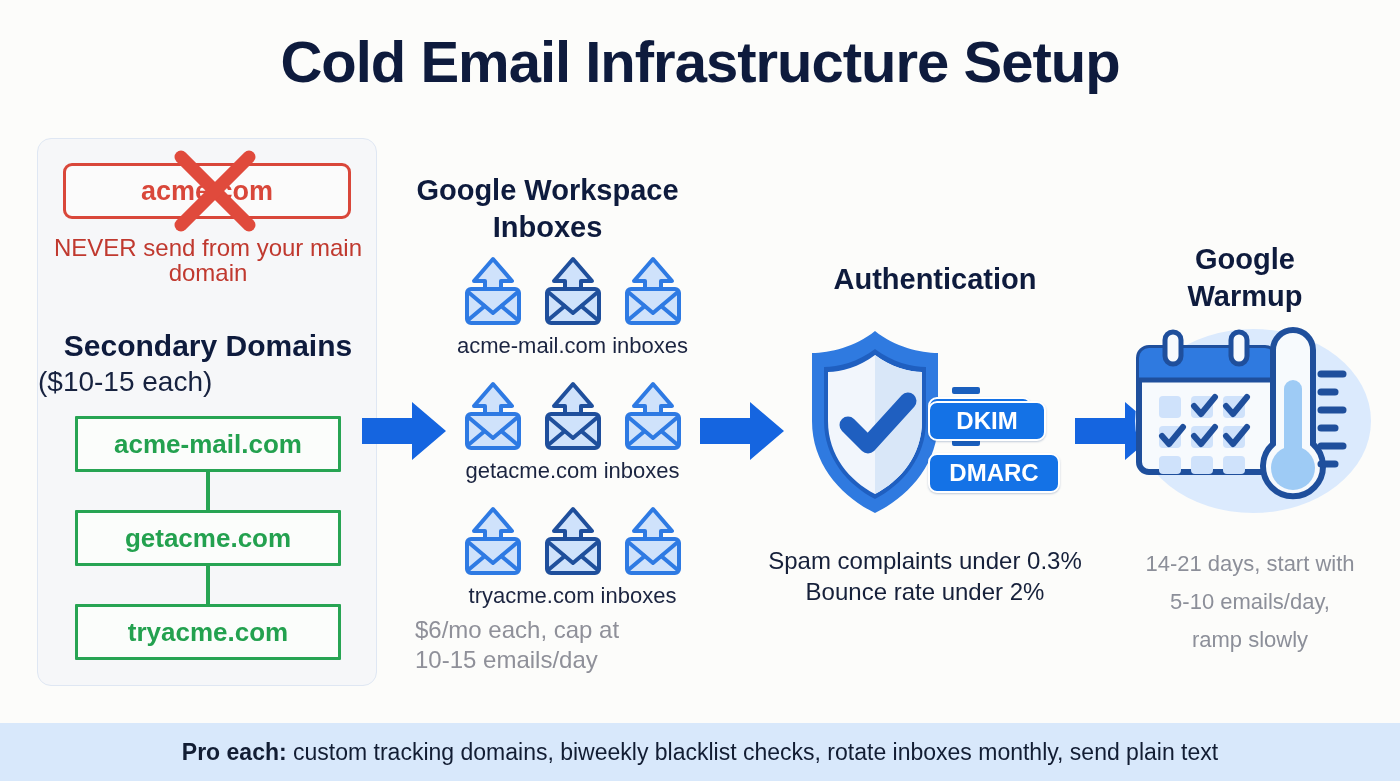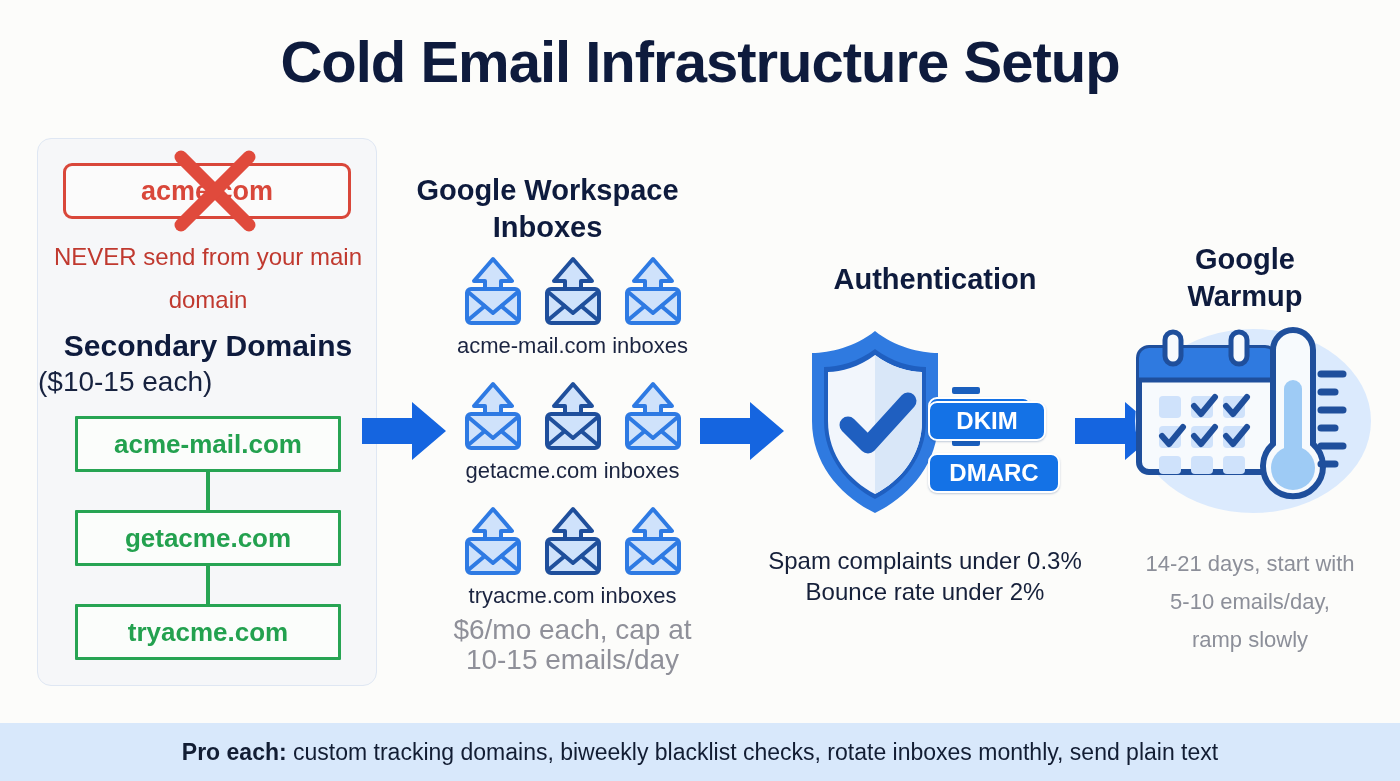--- a/index.html
+++ b/index.html
@@ -44,21 +44,21 @@
     font-size:27px;font-weight:bold;color:#d9473a;
   }
   #main-domain-cross{
     position:absolute;left:135px;top:10px;
     width:84px;height:84px;
     pointer-events:none;
   }
   #never-send-note{
     position:absolute;left:0;top:96px;width:340px;
     text-align:center;
-    font-size:24px;line-height:43px;
+    font-size:24px;line-height:25px;
     color:#c0392f;
   }
   #secondary-heading{
     position:absolute;left:0;top:190px;width:340px;
     text-align:center;
     font-size:30px;font-weight:bold;color:#0e1b3d;
   }
   #secondary-price{
     position:absolute;left:0;top:227px;width:340px;
     text-align:left;
@@ -100,21 +100,21 @@
   .envelope-row{
     display:flex;justify-content:center;gap:14px;
     height:72px;
   }
   .inbox-caption{
     text-align:center;font-size:22px;color:#1b2440;
     margin-top:6px;
   }
   #inbox-note{
     position:absolute;left:415px;top:615px;width:315px;
-    text-align:center;font-size:28px;line-height:30px;
+    text-align:left;font-size:24px;line-height:30px;
     color:#8f9099;
   }
 
   
   #auth-heading{
     position:absolute;left:790px;top:263px;width:290px;
     text-align:center;font-size:29px;font-weight:bold;color:#0e1b3d;
   }
   #auth-graphic{position:absolute;left:800px;top:325px;width:270px;height:195px;}
   .auth-badge{

